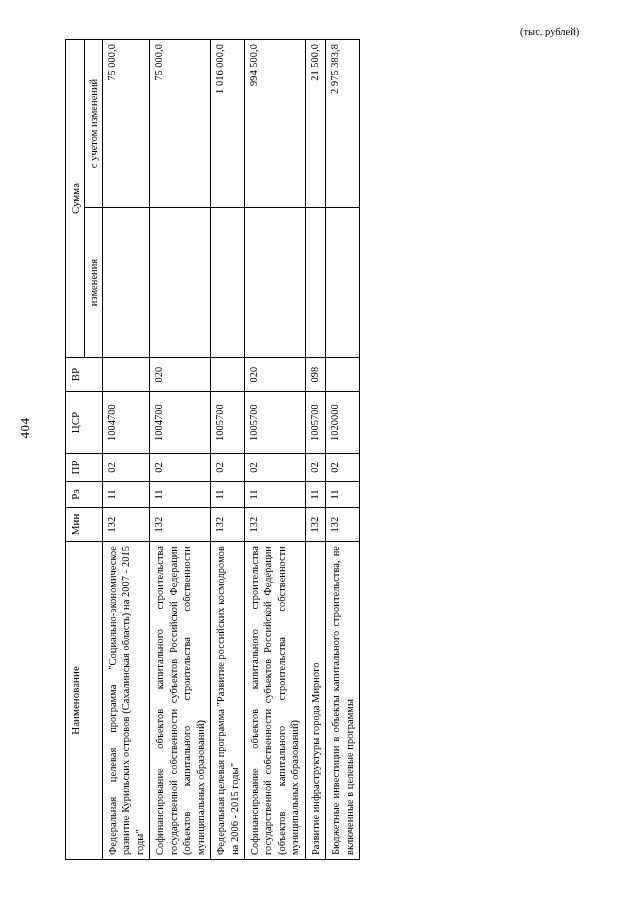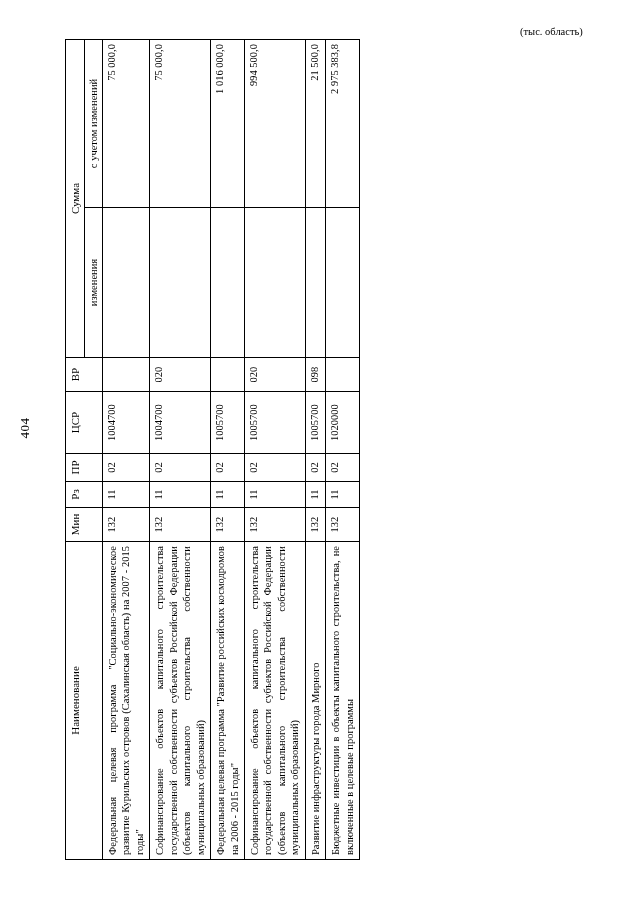--- a/index.html
+++ b/index.html
@@ -110,21 +110,21 @@
     padding-right: 8px;
     white-space: nowrap;
   }
 
   .row-tall td { padding-top: 4px; padding-bottom: 4px; }
 </style>
 </head>
 <body>
 
 <div class="page-number">404</div>
-<div class="units-note">(тыс. область)</div>
+<div class="units-note">(тыс. рублей)</div>
 
 <div class="rot-wrap">
   <table class="doc">
     <colgroup>
       <col class="c-name">
       <col class="c-min">
       <col class="c-rz">
       <col class="c-pr">
       <col class="c-csr">
       <col class="c-vr">

